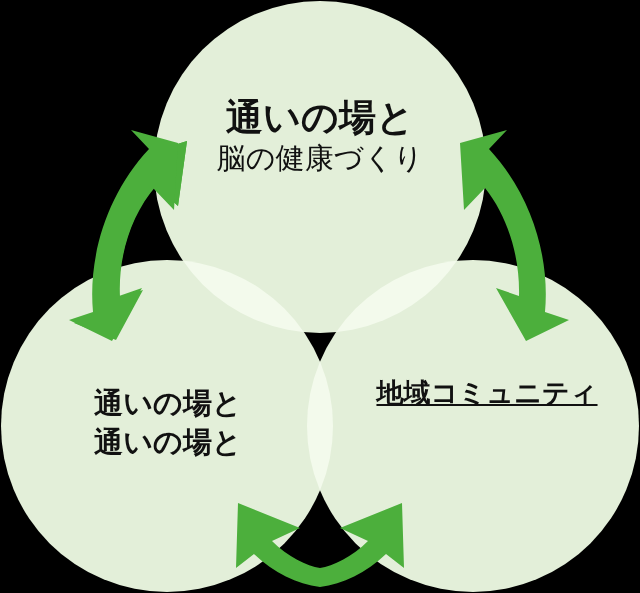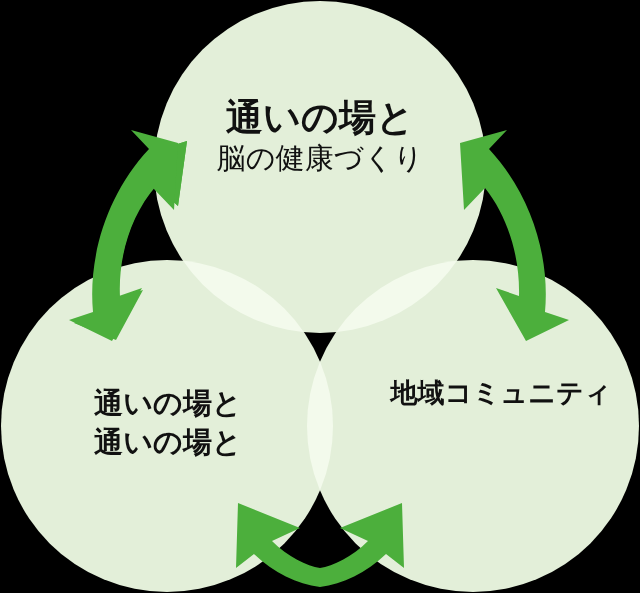--- a/index.html
+++ b/index.html
@@ -64,23 +64,24 @@
     width: 272px;
   }
   #label-left .line-primary,
   #label-left .line-secondary {
     font-size: 29px;
     font-weight: 700;
     line-height: 1.36;
   }
   
   #label-right {
-    left: 364px;
+    left: 350px;
     top: 374px;
     width: 274px;
+    text-decoration: underline;
   }
   #label-right .line-primary,
   #label-right .line-secondary {
     font-size: 27px;
     font-weight: 700;
     line-height: 1.42;
   }
 </style>
 </head>
 <body>

